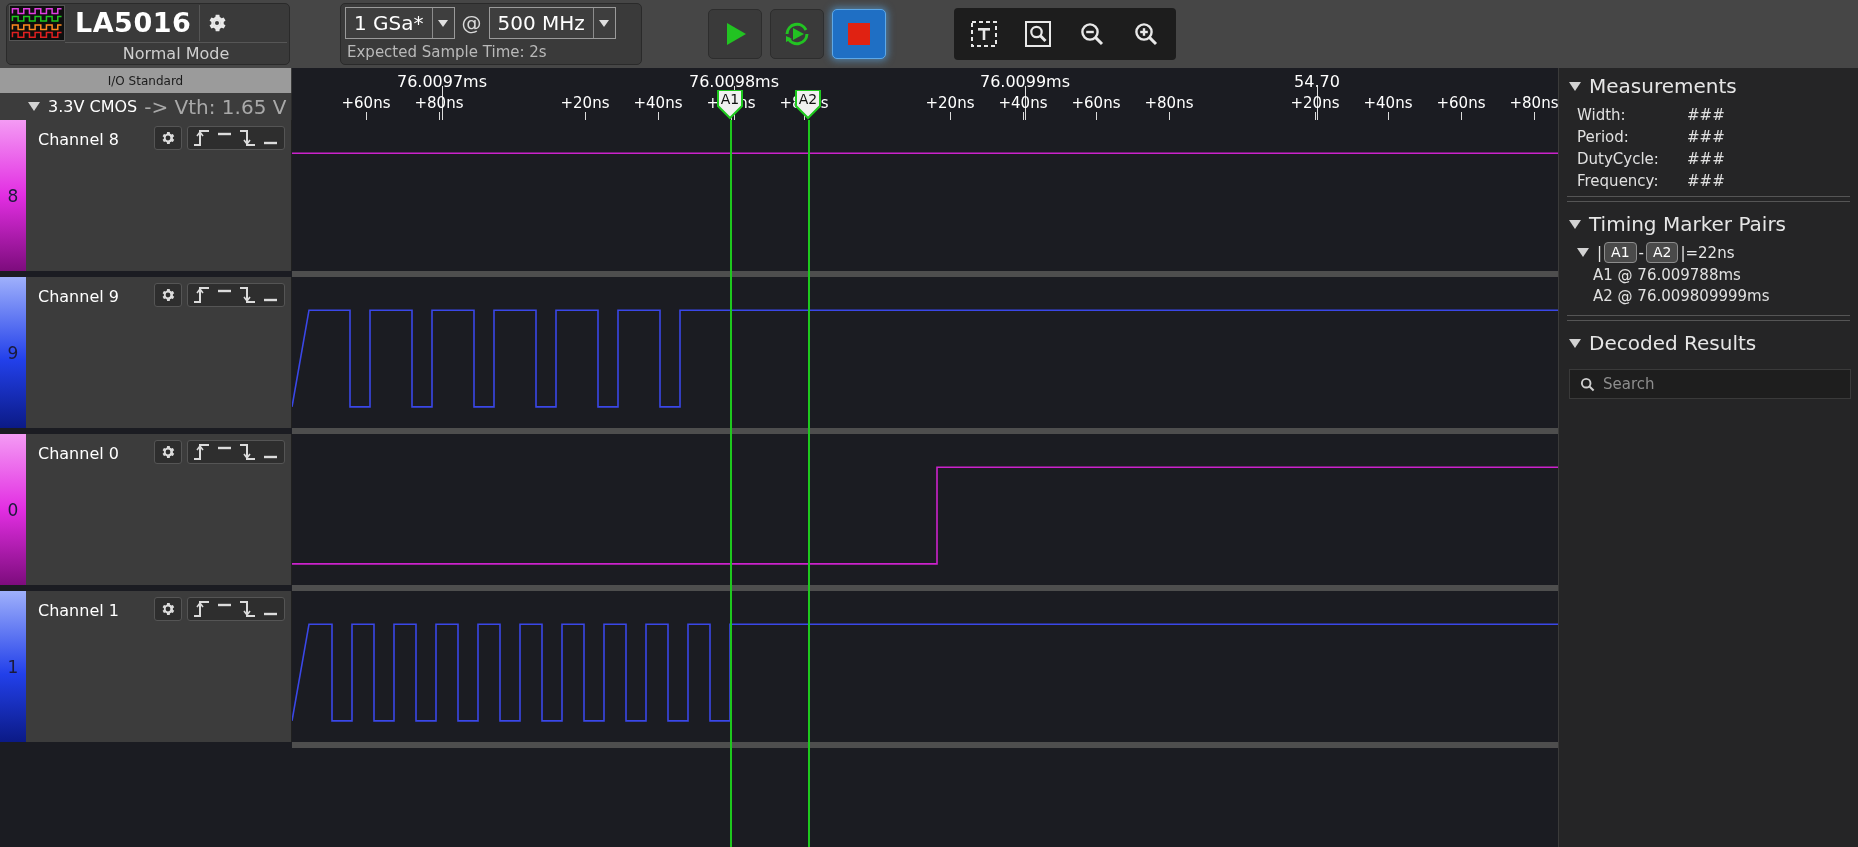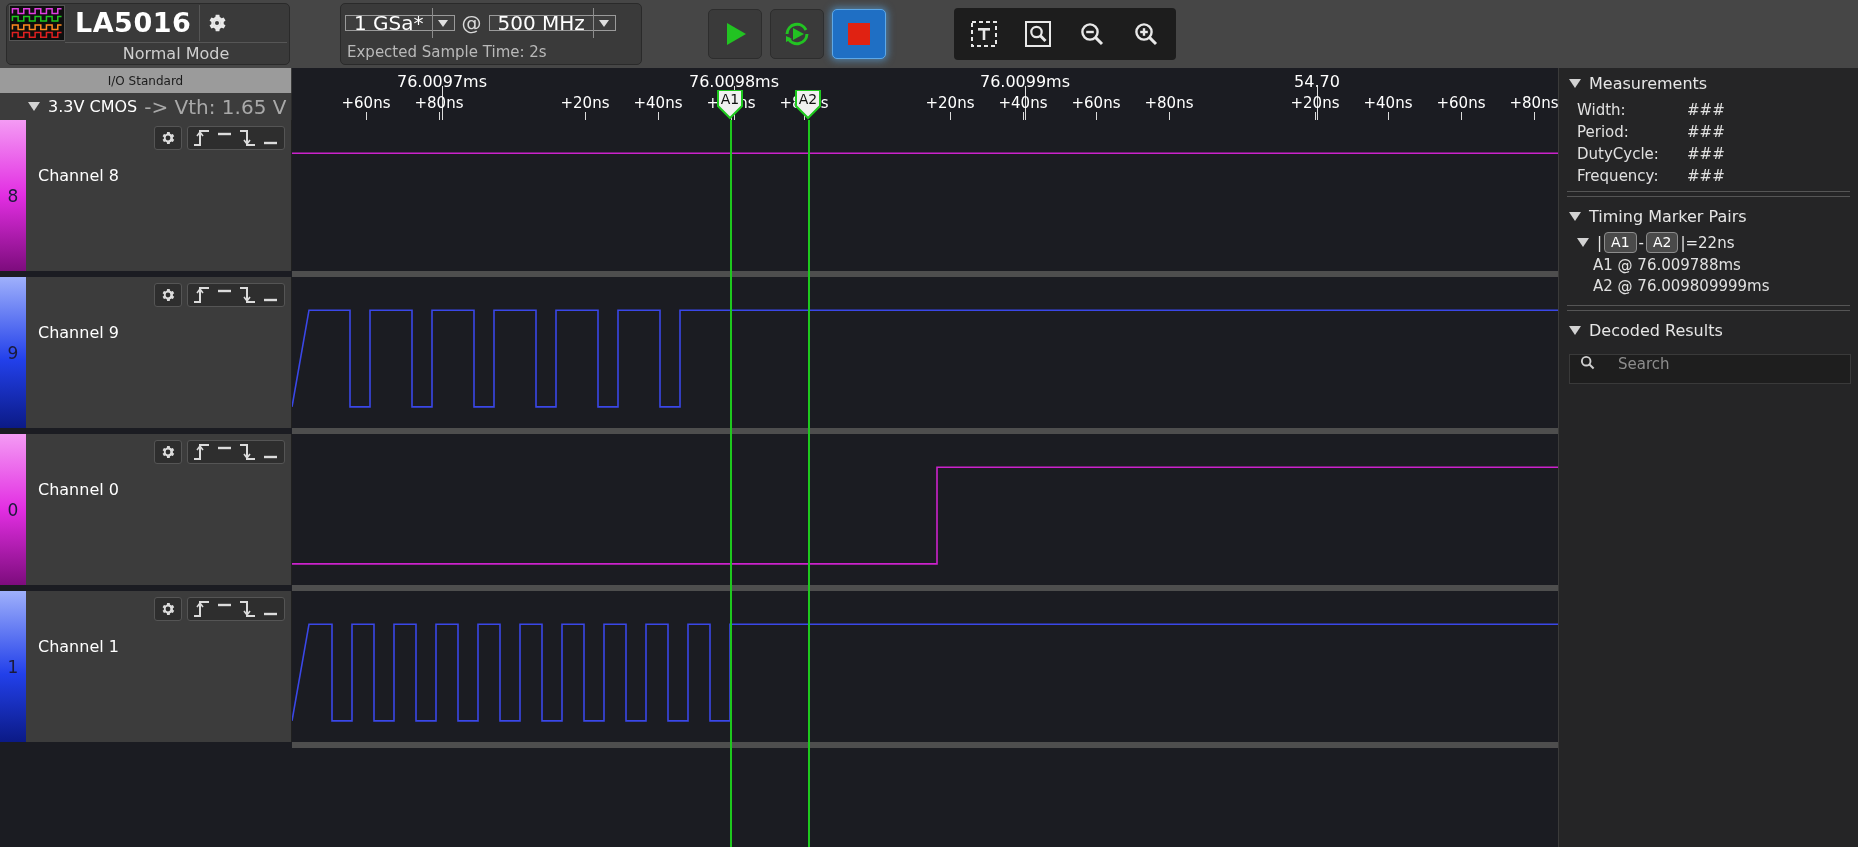--- a/index.html
+++ b/index.html
@@ -47,21 +47,21 @@
 
   
   #rate-block {
     margin-left: 6px; width: 302px; height: 62px;
     background: #3a3a3a; border: 1px solid #2a2a2a; border-radius: 5px;
     display: flex; flex-direction: column; justify-content: center;
   }
   #rate-row { display: flex; align-items: center; height: 36px; padding: 0 4px; }
   .combo {
     background: #3e3e3e; border: 1px solid #9a9a9a;
-    height: 16px; display: flex; align-items: center;
+    height: 32px; display: flex; align-items: center;
   }
   .combo-text {
     color: #ffffff; font-size: 20px; padding: 0 8px; white-space: nowrap;
   }
   .combo-arrow {
     width: 22px; height: 30px; border-left: 1px solid #8c8c8c;
     display: flex; align-items: center; justify-content: center;
   }
   #at-sign { color: #d8d8d8; font-size: 20px; padding: 0 7px; }
   #expected-time {
@@ -137,21 +137,21 @@
   }
   .ch-strip span { font-size: 17px; color: #1a1a3a; font-weight: 500; }
   .strip-magenta { background: linear-gradient(180deg,#f49bf4 0%,#e22ee2 50%,#7d0c7d 100%); }
   .strip-blue    { background: linear-gradient(180deg,#9fb0fb 0%,#2240ea 55%,#0b1a86 100%); }
   .ch-panel {
     position: absolute; left: 26px; top: 0; width: 266px; height: 100%;
     background: #3c3c3c; border-right: 1px solid #202020;
   }
   .ch-name {
     position: absolute; left: 12px; top: 10px;
-    color: #ffffff; font-size: 16px; margin-top: 36px;
+    color: #ffffff; font-size: 16px;
   }
   .ch-btns {
     position: absolute; right: 6px; top: 6px;
     display: flex; align-items: center; gap: 5px;
   }
   .ch-gear {
     width: 28px; height: 24px; background: #2e2e2e; border: 1px solid #555;
     border-radius: 3px; display: flex; align-items: center; justify-content: center;
   }
   .ch-trig {
@@ -184,21 +184,21 @@
 
   
   #right-panel {
     position: absolute; left: 1558px; top: 68px; width: 300px; height: 779px;
     background: #252526; border-left: 1px solid #3a3a3a;
   }
   .sect-head {
     display: flex; align-items: center; padding: 6px 0 6px 10px;
   }
   .sect-head .tri { margin-right: 8px; }
-  .sect-title { color: #e6e6e6; font-size: 16px; }
+  .sect-title { color: #e6e6e6; font-size: 20px; }
   .divider { height: 1px; background: #555; margin: 4px 8px; }
   .meas-row {
     display: flex; padding: 2px 0 2px 18px; font-size: 15px;
   }
   .meas-label { color: #e0e0e0; width: 110px; }
   .meas-value { color: #e0e0e0; }
   .tri {
     width: 0; height: 0; border-left: 6px solid transparent;
     border-right: 6px solid transparent; border-top: 9px solid #d2d2d2;
     display: inline-block;
@@ -212,21 +212,21 @@
     background: #4a4a4a; border: 1px solid #8d8d8d; border-radius: 4px;
     padding: 0 6px; color: #ffffff; font-size: 14px; margin: 0 2px;
     line-height: 19px;
   }
   .marker-time {
     color: #e0e0e0; font-size: 15px; padding-left: 34px; padding-top: 3px;
   }
   #search-box {
     margin: 8px 0 0 10px; width: 282px; height: 30px;
     background: #1e1e1e; border: 1px solid #3a3a3a;
-    display: flex; align-items: flex-start; padding-left: 10px; gap: 23px;
+    display: flex; align-items: center; padding-left: 10px; gap: 8px;
   }
   #search-ph { color: #8d8d8d; font-size: 15px; }
 </style>
 </head>
 <body>
 
 <div id="toolbar">
 
   <div id="logo-block">
     <div id="logo-top">

